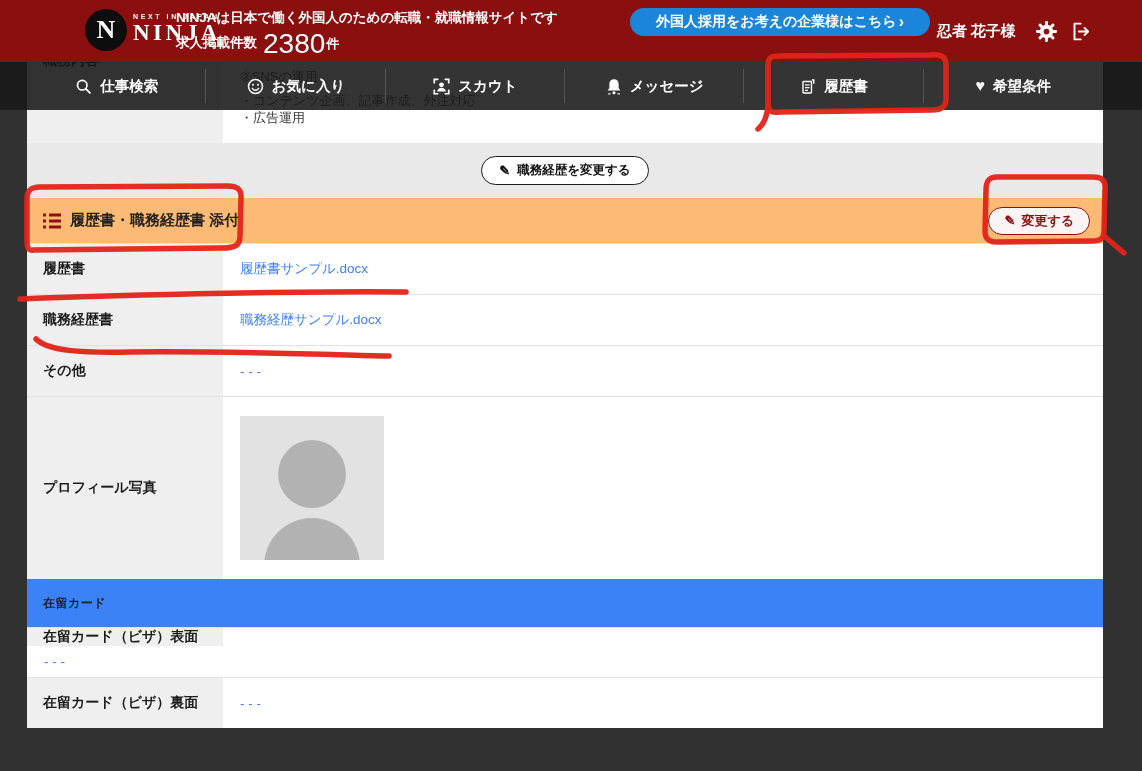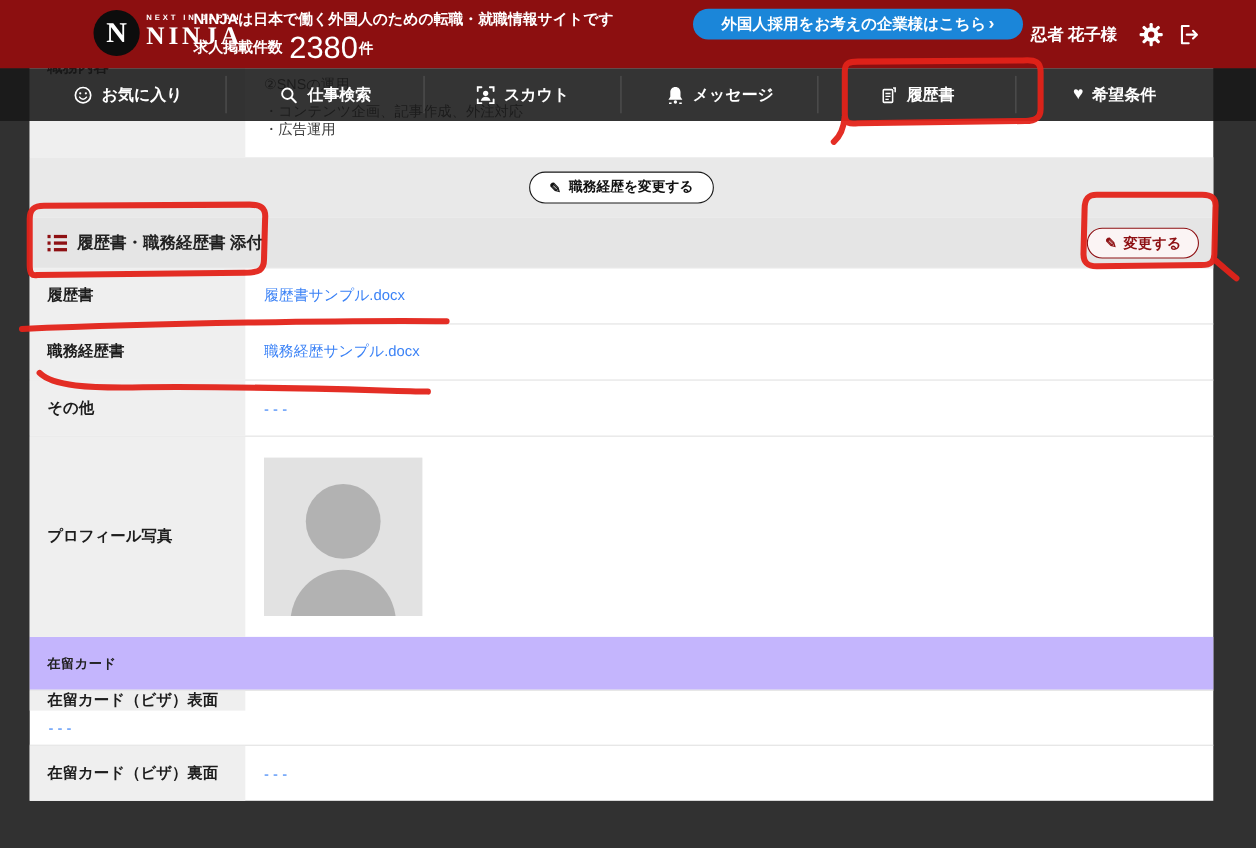--- a/index.html
+++ b/index.html
@@ -12,26 +12,26 @@
   .row{display:flex;border-top:1px solid #e1e1e1;}
   .row:first-child{border-top:none;}
   .label-cell{width:196px;min-width:196px;background:#efefef;display:flex;align-items:center;
               padding-left:16px;box-sizing:border-box;font-weight:bold;font-size:14px;color:#1d1d1d;}
   .value-cell{flex:1;display:flex;align-items:center;padding-left:17px;font-size:13.5px;color:#3b82f6;}
   .row-a{height:103px;position:relative;border-top:none;}
   .row-a .label-cell{align-items:flex-start;padding-top:12px;}
   .row-a .value-cell{display:block;padding-top:28px;font-size:13px;line-height:17px;color:#3a3a3a;}
   .row-a .value-cell .ln2{margin-top:7px;}
   .row-b{height:55px;background:#e9e9e9;display:flex;align-items:center;justify-content:center;}
-  .row-c{height:45px;background:#e5e5e5;display:flex;align-items:center;padding:0 13px 0 16px;box-sizing:border-box;justify-content:center;}
+  .row-c{height:45px;background:#fdba74;display:flex;align-items:center;padding:0 13px 0 16px;box-sizing:border-box;justify-content:center;}
   .row-c .sec-title{font-weight:bold;font-size:15px;color:#222;margin-left:9px;flex:1;}
   .row-50{height:50px;}
   .row-g{height:182px;}
   .row-g .value-cell{align-items:flex-start;padding-top:19px;}
-  .row-h{height:48px;background:#c4b5fd;display:flex;align-items:center;padding-left:16px;
+  .row-h{height:48px;background:#3b82f6;display:flex;align-items:center;padding-left:16px;
          box-sizing:border-box;font-weight:bold;font-size:12px;color:#222;letter-spacing:.5px;}
   .row-i{height:49px;flex-direction:column;}
   .row-j{height:50px;}
 
   .btn-outline-dark{display:inline-flex;align-items:center;gap:7px;background:#fff;
       border:1.5px solid #1a1a1a;border-radius:16px;height:29px;padding:0 17px;
       font-weight:bold;font-size:12.5px;color:#111;cursor:pointer;font-family:inherit;}
   .btn-outline-red{display:inline-flex;align-items:center;gap:6px;background:#fbf4f4;
       border:1.5px solid #8e1013;border-radius:16px;height:28px;padding:0 15px;
       font-weight:bold;font-size:13px;color:#8e1013;cursor:pointer;font-family:inherit;}
@@ -149,33 +149,33 @@
     <div class="row row-j">
       <div class="label-cell">在留カード（ビザ）裏面</div>
       <div class="value-cell">- - -</div>
     </div>
   </div>
 
   <nav class="nav">
     <div class="nav-inner">
       <div class="nav-item">
         <svg width="17" height="17" viewBox="0 0 20 20">
+          <circle cx="8.5" cy="8.5" r="5.6" fill="none" stroke="#fff" stroke-width="2"></circle>
+          <line x1="12.8" y1="12.8" x2="17.5" y2="17.5" stroke="#fff" stroke-width="2.2" stroke-linecap="round"></line>
+        </svg>
+        <span>仕事検索</span>
+      </div>
+      <div class="nav-item">
+        <svg width="17" height="17" viewBox="0 0 20 20">
           <circle cx="10" cy="10" r="8.2" fill="none" stroke="#fff" stroke-width="1.8"></circle>
           <circle cx="7" cy="8" r="1.2" fill="#fff"></circle>
             <circle cx="13" cy="8" r="1.2" fill="#fff"></circle>
           <path d="M6.3 12.2c1 1.5 2.3 2.2 3.7 2.2s2.7-.7 3.7-2.2" fill="none" stroke="#fff" stroke-width="1.6" stroke-linecap="round"></path>
         </svg>
         <span>お気に入り</span>
-      </div>
-      <div class="nav-item">
-        <svg width="17" height="17" viewBox="0 0 20 20">
-          <circle cx="8.5" cy="8.5" r="5.6" fill="none" stroke="#fff" stroke-width="2"></circle>
-          <line x1="12.8" y1="12.8" x2="17.5" y2="17.5" stroke="#fff" stroke-width="2.2" stroke-linecap="round"></line>
-        </svg>
-        <span>仕事検索</span>
       </div>
       <div class="nav-item">
         <svg width="17" height="17" viewBox="0 0 20 20">
           <g stroke="#fff" stroke-width="2" fill="none" stroke-linecap="round">
             <path d="M1.5 5.5v-4h4"></path>
               <path d="M14.5 1.5h4v4"></path>
             <path d="M18.5 14.5v4h-4"></path>
               <path d="M5.5 18.5h-4v-4"></path>
           </g>
           <circle cx="10" cy="8" r="2.8" fill="#fff"></circle>

